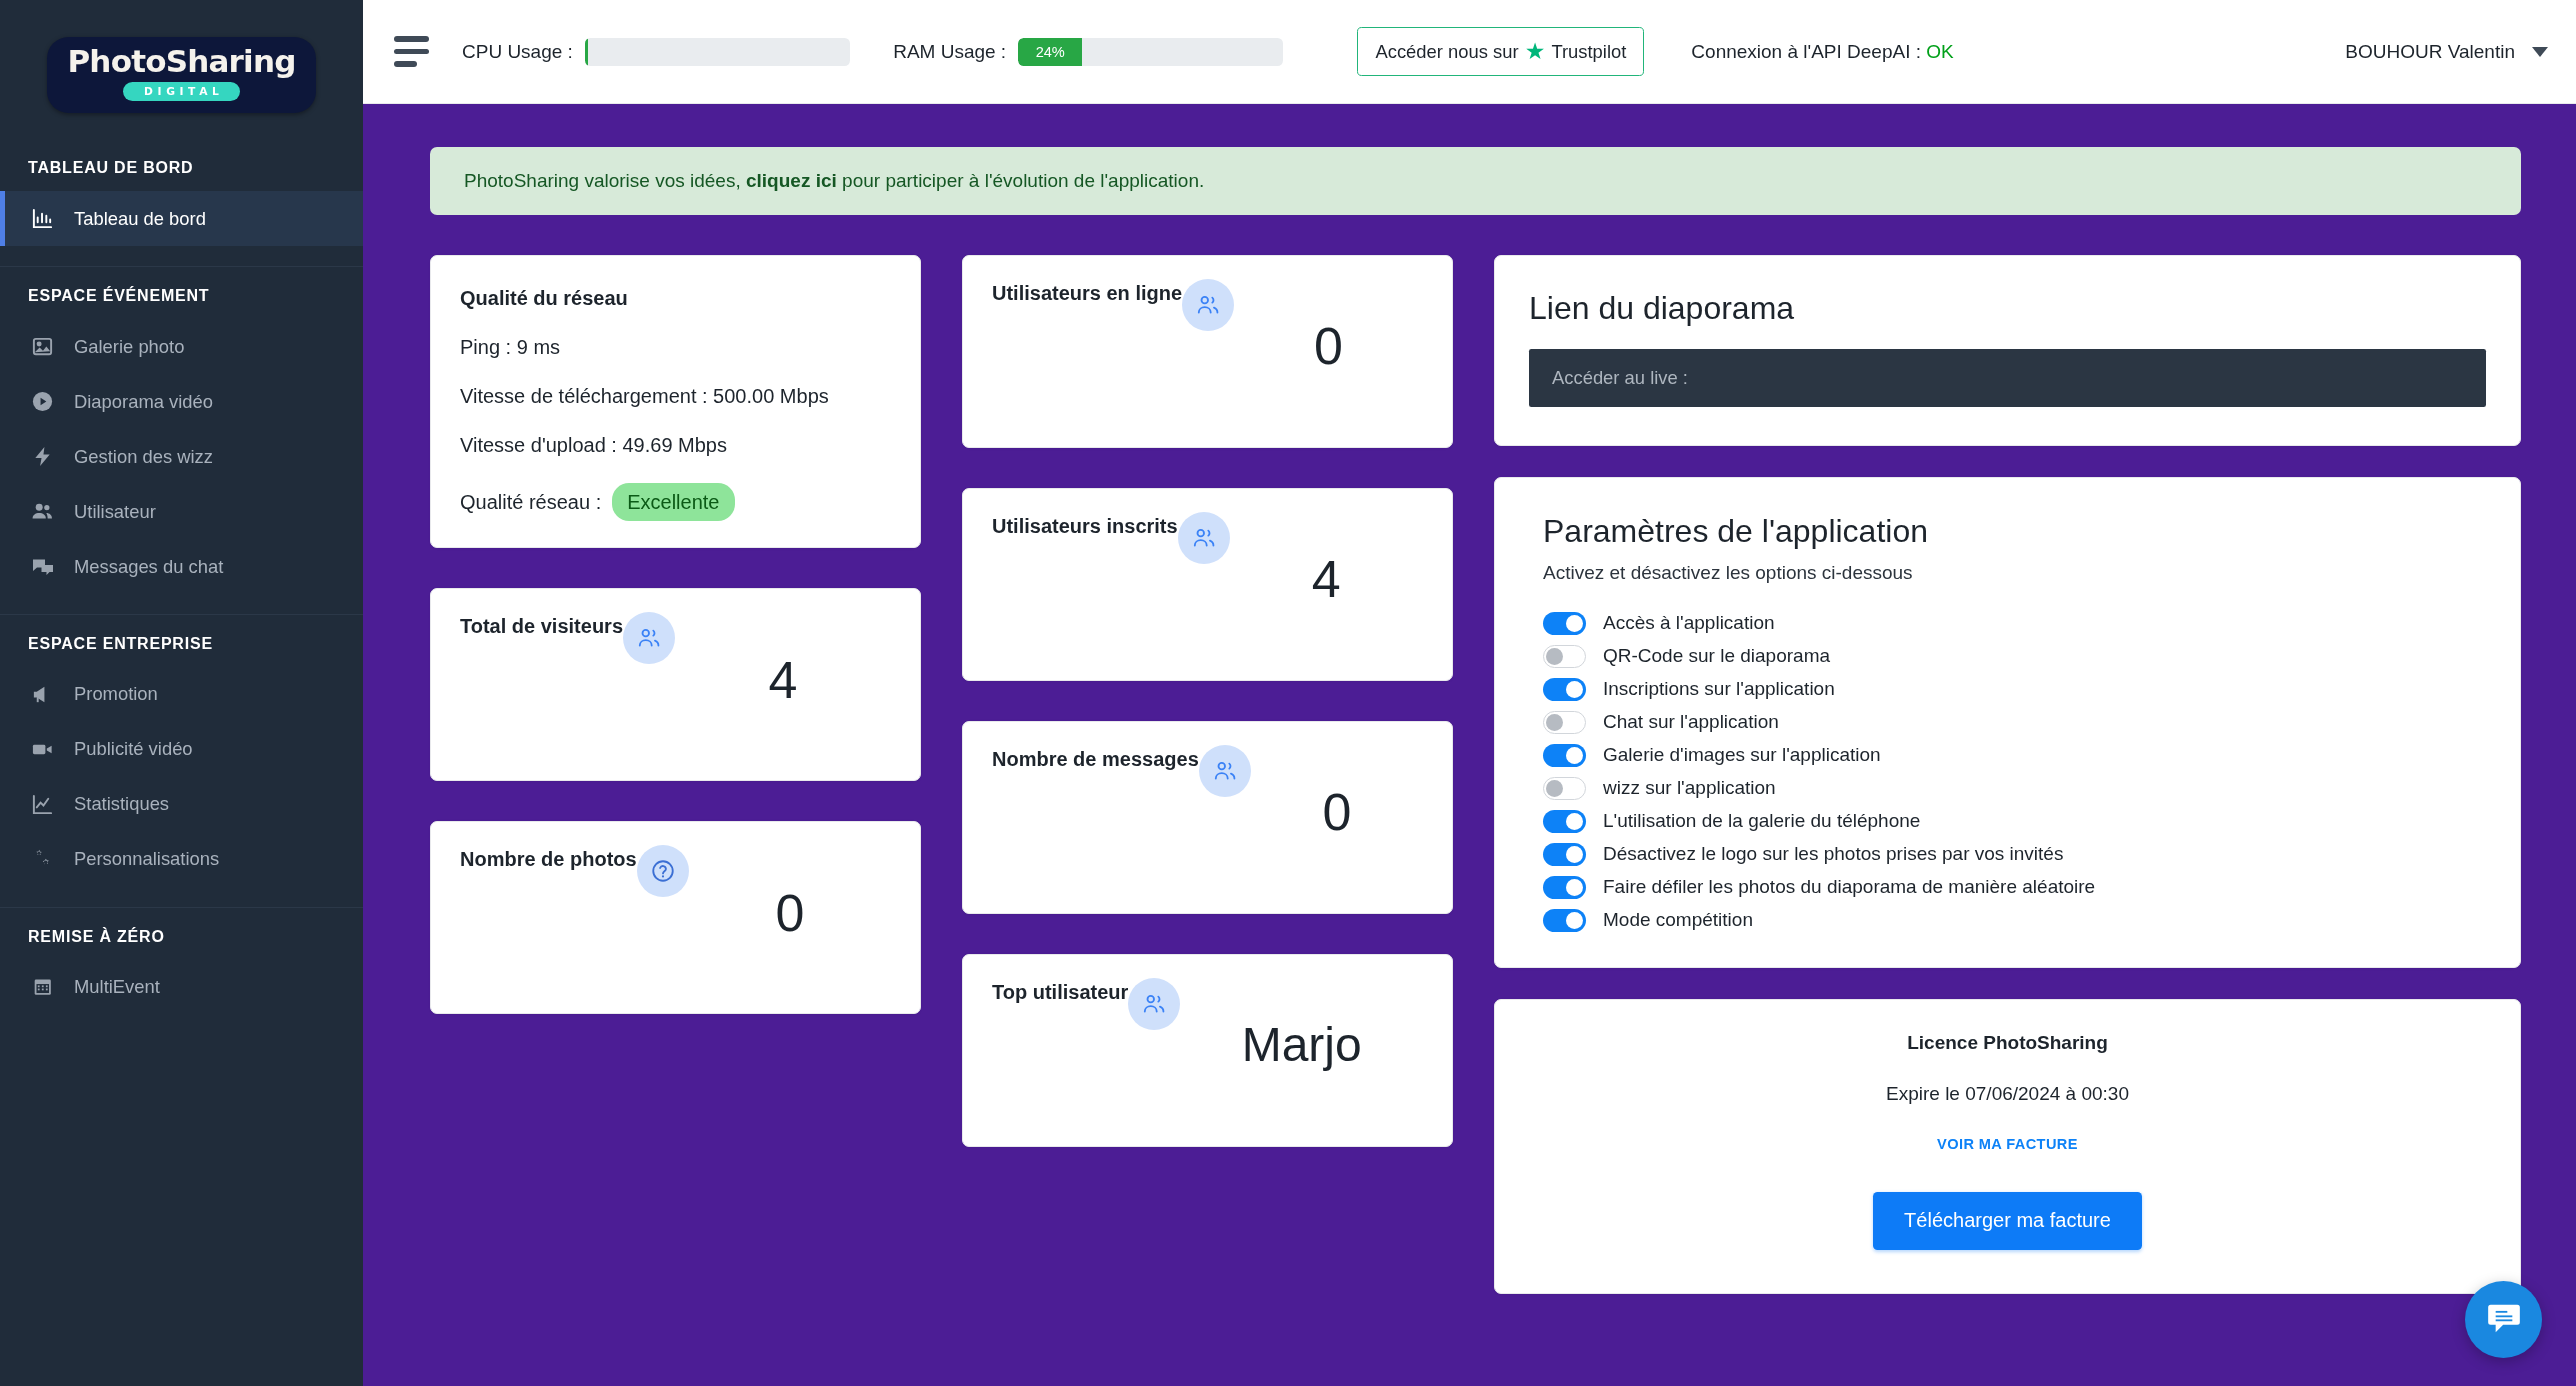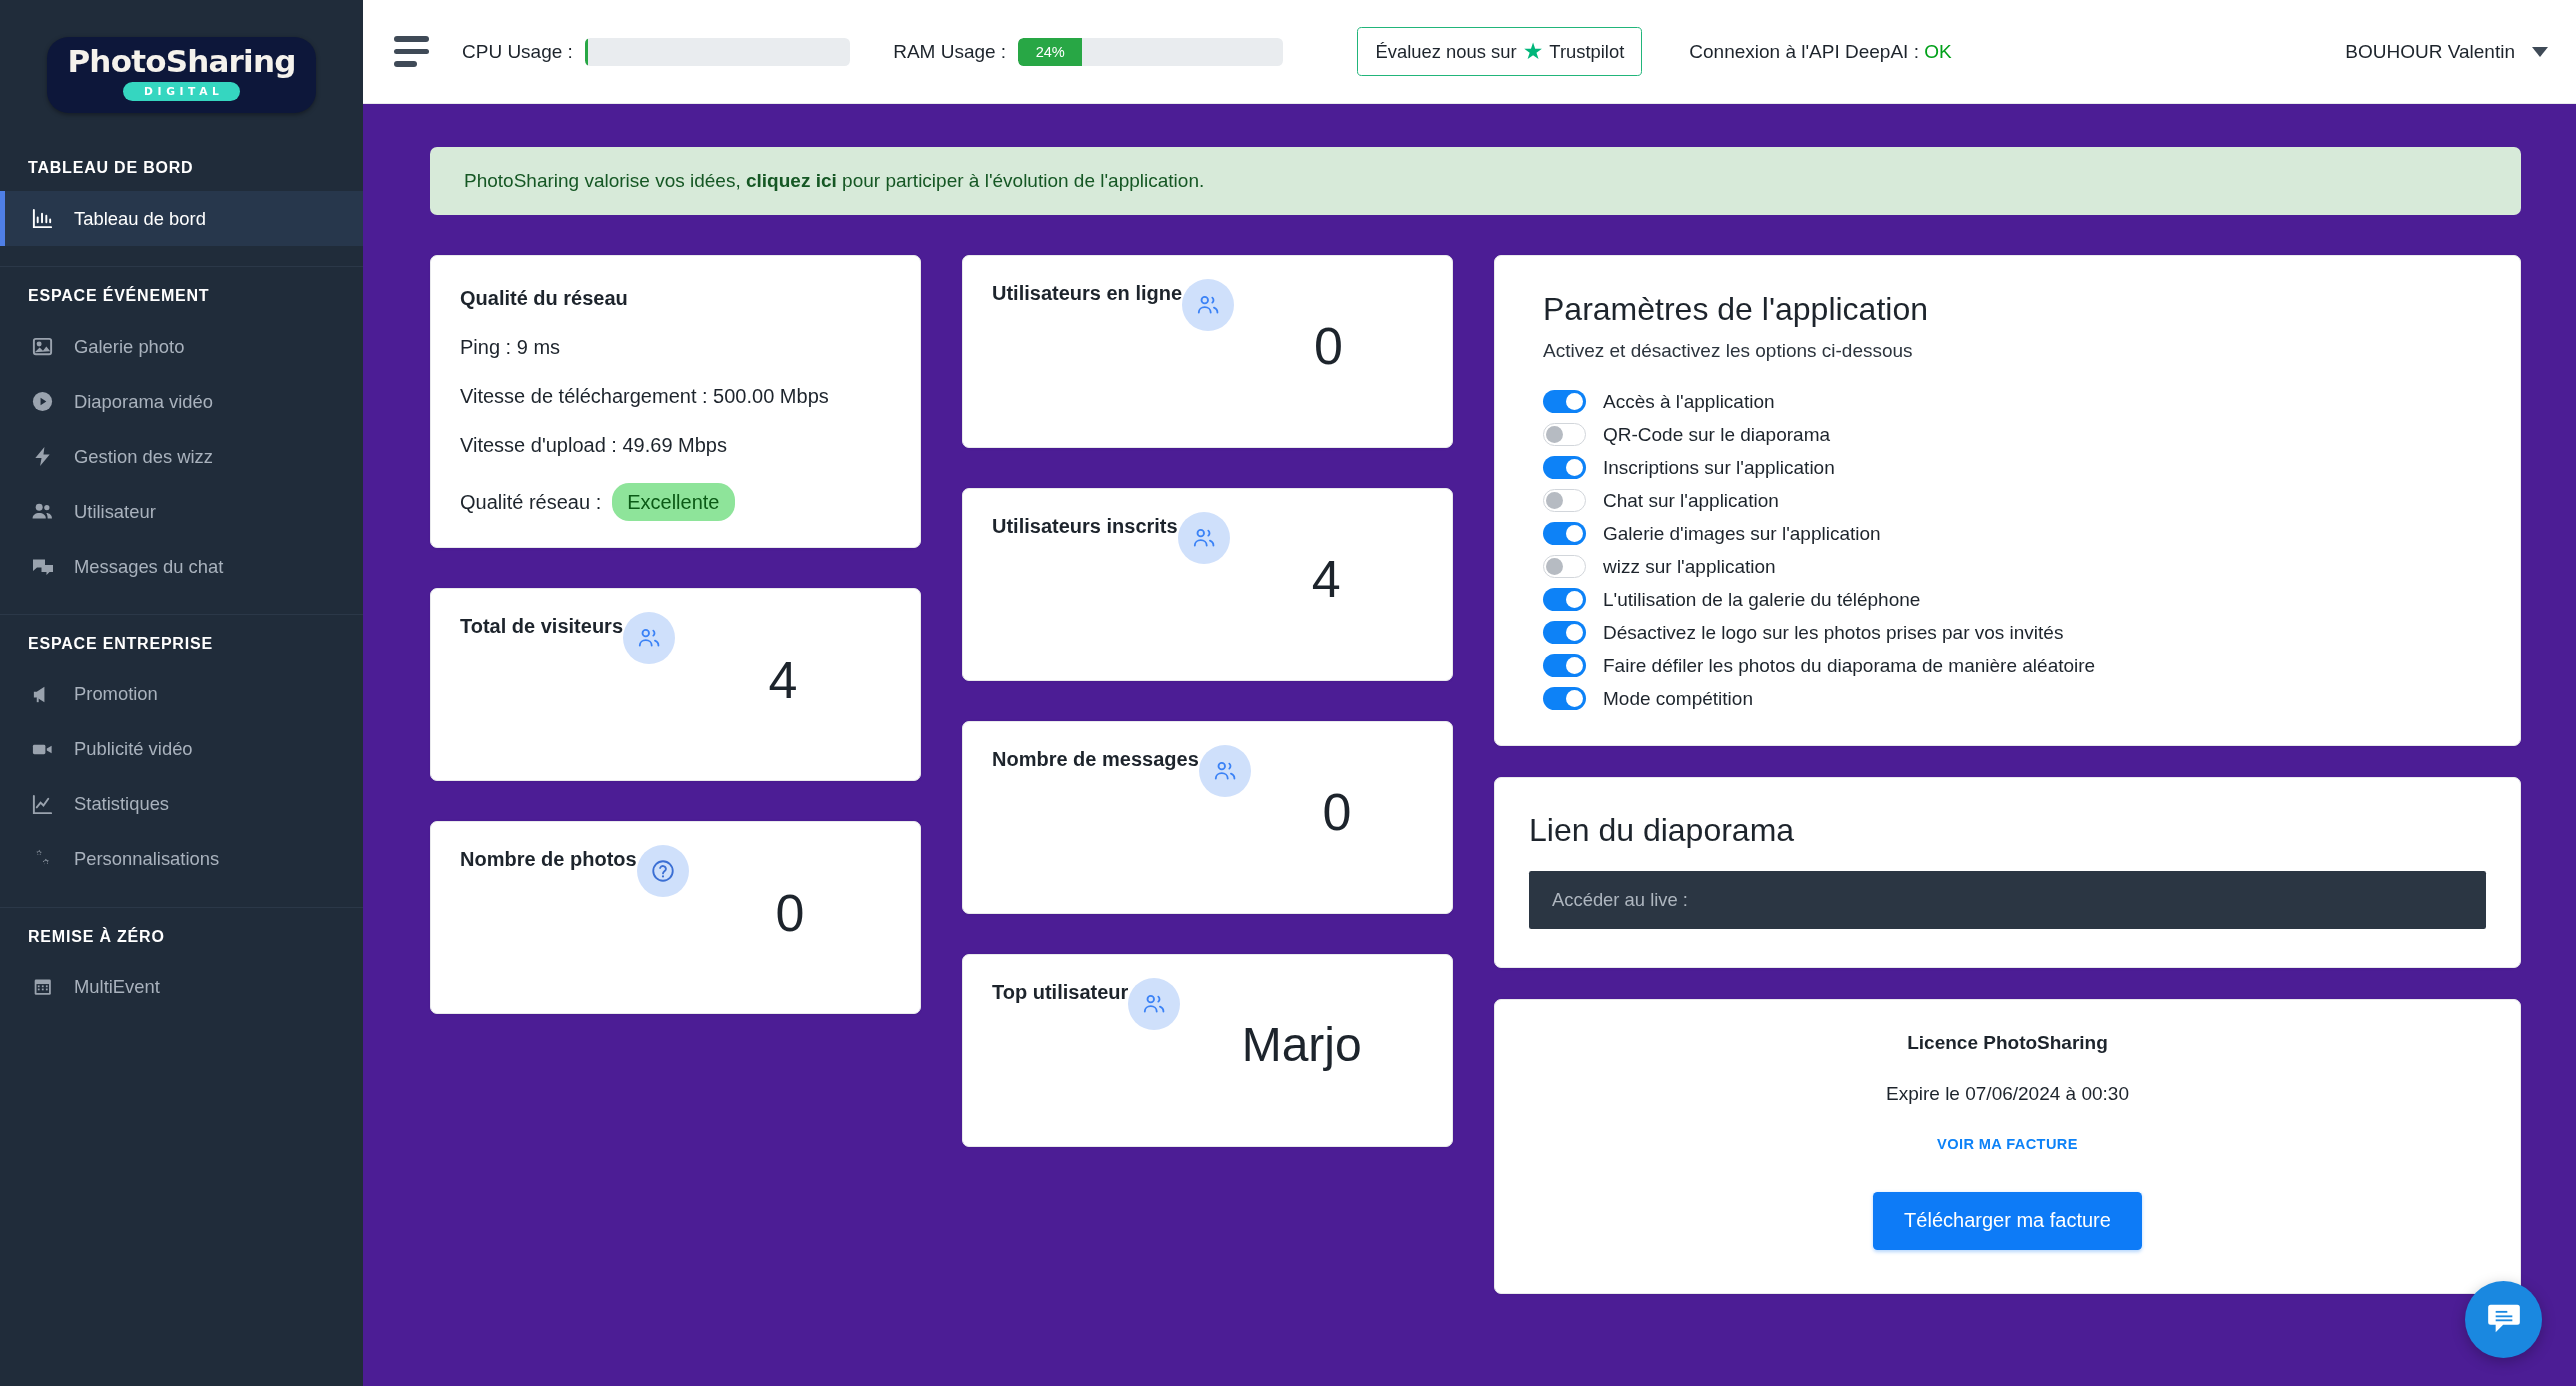--- a/index.html
+++ b/index.html
@@ -382,21 +382,21 @@
       <div class="bar-track">
         <div class="bar-fill cpu" id="cpuFill" style="width: 1%;"></div>
       </div>
 
       <span class="metric-label" style="margin-left:43px">RAM Usage :</span>
       <div class="bar-track">
         <div class="bar-fill" id="ramFill" style="width: 24%;">24%</div>
       </div>
 
       <div class="trustpilot-btn">
-        <span>Évaluez nous sur</span>
+        <span>Accéder nous sur</span>
         <span class="tp-star">★</span>
         <span>Trustpilot</span>
       </div>
 
       <div class="api-status">
         <span>Connexion à l'API DeepAI :</span>
         <span class="ok">OK</span>
       </div>
 
       <div class="user-area">
@@ -516,90 +516,90 @@
                   </svg>
               </div>
             </div>
             <div class="stat-value name">Marjo</div>
           </div>
 
         </div>
 
         <div class="col-right">
 
-          <div class="card settings-card">
-            <div class="settings-title">Paramètres de l'application</div>
-            <div class="settings-sub">Activez et désactivez les options ci-dessous</div>
-
-            <div class="toggle-row">
-              <div class="switch on">
-                  <div class="knob"></div>
-                </div>
-              <div class="toggle-label">Accès à l'application</div>
-            </div>
-            <div class="toggle-row">
-              <div class="switch off">
-                  <div class="knob"></div>
-                </div>
-              <div class="toggle-label">QR-Code sur le diaporama</div>
-            </div>
-            <div class="toggle-row">
-              <div class="switch on">
-                  <div class="knob"></div>
-                </div>
-              <div class="toggle-label">Inscriptions sur l'application</div>
-            </div>
-            <div class="toggle-row">
-              <div class="switch off">
-                  <div class="knob"></div>
-                </div>
-              <div class="toggle-label">Chat sur l'application</div>
-            </div>
-            <div class="toggle-row">
-              <div class="switch on">
-                  <div class="knob"></div>
-                </div>
-              <div class="toggle-label">Galerie d'images sur l'application</div>
-            </div>
-            <div class="toggle-row">
-              <div class="switch off">
-                  <div class="knob"></div>
-                </div>
-              <div class="toggle-label">wizz sur l'application</div>
-            </div>
-            <div class="toggle-row">
-              <div class="switch on">
-                  <div class="knob"></div>
-                </div>
-              <div class="toggle-label">L'utilisation de la galerie du téléphone</div>
-            </div>
-            <div class="toggle-row">
-              <div class="switch on">
-                  <div class="knob"></div>
-                </div>
-              <div class="toggle-label">Désactivez le logo sur les photos prises par vos invités</div>
-            </div>
-            <div class="toggle-row">
-              <div class="switch on">
-                  <div class="knob"></div>
-                </div>
-              <div class="toggle-label">Faire défiler les photos du diaporama de manière aléatoire</div>
-            </div>
-            <div class="toggle-row">
-              <div class="switch on">
-                  <div class="knob"></div>
-                </div>
-              <div class="toggle-label">Mode compétition</div>
-            </div>
-          </div>
-
           <div class="card link-card">
             <div class="link-title">Lien du diaporama</div>
             <div class="link-box">
               <span>Accéder au live :</span>
+            </div>
+          </div>
+
+          <div class="card settings-card">
+            <div class="settings-title">Paramètres de l'application</div>
+            <div class="settings-sub">Activez et désactivez les options ci-dessous</div>
+
+            <div class="toggle-row">
+              <div class="switch on">
+                  <div class="knob"></div>
+                </div>
+              <div class="toggle-label">Accès à l'application</div>
+            </div>
+            <div class="toggle-row">
+              <div class="switch off">
+                  <div class="knob"></div>
+                </div>
+              <div class="toggle-label">QR-Code sur le diaporama</div>
+            </div>
+            <div class="toggle-row">
+              <div class="switch on">
+                  <div class="knob"></div>
+                </div>
+              <div class="toggle-label">Inscriptions sur l'application</div>
+            </div>
+            <div class="toggle-row">
+              <div class="switch off">
+                  <div class="knob"></div>
+                </div>
+              <div class="toggle-label">Chat sur l'application</div>
+            </div>
+            <div class="toggle-row">
+              <div class="switch on">
+                  <div class="knob"></div>
+                </div>
+              <div class="toggle-label">Galerie d'images sur l'application</div>
+            </div>
+            <div class="toggle-row">
+              <div class="switch off">
+                  <div class="knob"></div>
+                </div>
+              <div class="toggle-label">wizz sur l'application</div>
+            </div>
+            <div class="toggle-row">
+              <div class="switch on">
+                  <div class="knob"></div>
+                </div>
+              <div class="toggle-label">L'utilisation de la galerie du téléphone</div>
+            </div>
+            <div class="toggle-row">
+              <div class="switch on">
+                  <div class="knob"></div>
+                </div>
+              <div class="toggle-label">Désactivez le logo sur les photos prises par vos invités</div>
+            </div>
+            <div class="toggle-row">
+              <div class="switch on">
+                  <div class="knob"></div>
+                </div>
+              <div class="toggle-label">Faire défiler les photos du diaporama de manière aléatoire</div>
+            </div>
+            <div class="toggle-row">
+              <div class="switch on">
+                  <div class="knob"></div>
+                </div>
+              <div class="toggle-label">Mode compétition</div>
             </div>
           </div>
 
           <div class="card licence-card">
             <div class="licence-title">Licence PhotoSharing</div>
             <div class="licence-exp">Expire le 07/06/2024 à 00:30</div>
             <div class="licence-link">VOIR MA FACTURE</div>
             <button class="btn-primary">Télécharger ma facture</button>
           </div>
 

